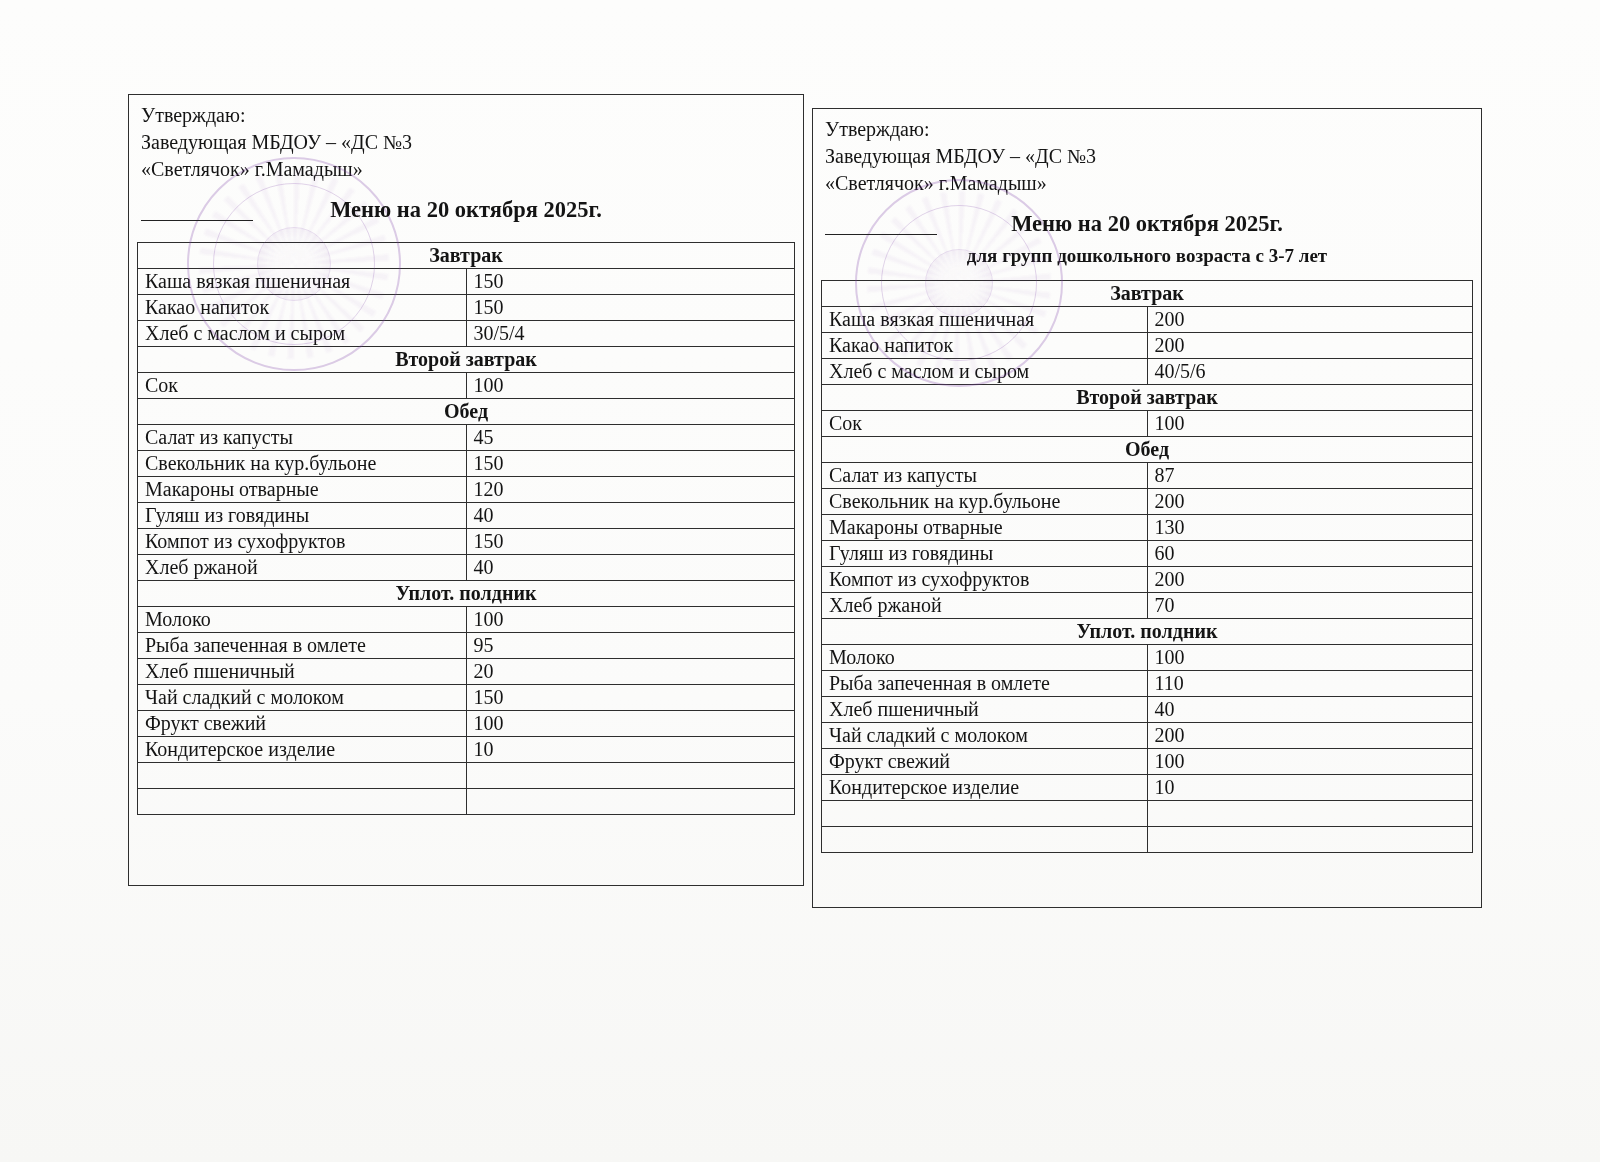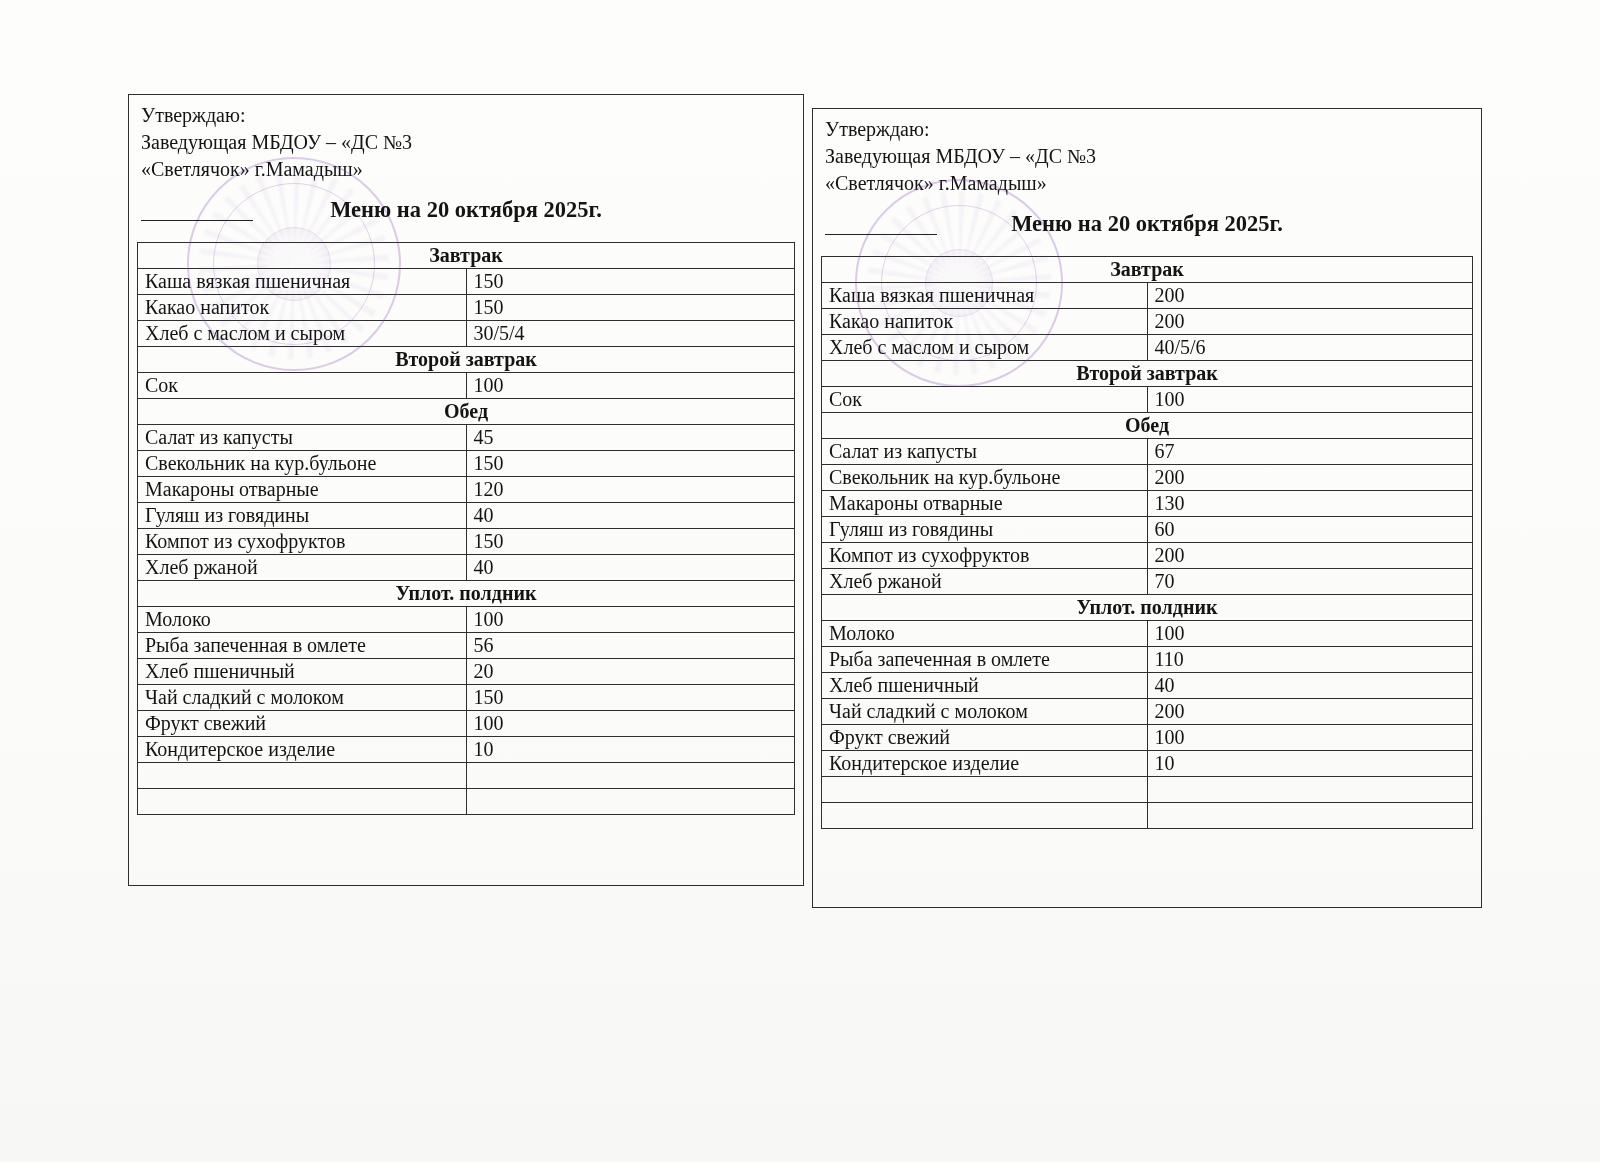--- a/index.html
+++ b/index.html
@@ -170,21 +170,21 @@
           </tr>
           <tr>
             <td colspan="2" class="section-cell">Уплот. полдник</td>
           </tr>
           <tr>
             <td class="dish">Молоко</td>
             <td class="portion">100</td>
           </tr>
           <tr>
             <td class="dish">Рыба запеченная в омлете</td>
-            <td class="portion">56</td>
+            <td class="portion">95</td>
           </tr>
           <tr>
             <td class="dish">Хлеб пшеничный</td>
             <td class="portion">20</td>
           </tr>
           <tr>
             <td class="dish">Чай сладкий с молоком</td>
             <td class="portion">150</td>
           </tr>
           <tr>
@@ -213,20 +213,21 @@
     </div>
     <div class="approval">
       <div>Утверждаю:</div>
       <div>Заведующая МБДОУ – «ДС №3</div>
       <div>«Светлячок» г.Мамадыш»</div>
     </div>
     <div class="title-row">
       <div class="sig-line"></div>
       <div class="menu-title">Меню на  20 октября  2025г.</div>
     </div>
+    <div class="menu-subtitle">для групп дошкольного возраста с 3-7 лет</div>
     <table class="menu-table">
       <tbody id="tbody-1">
           <tr>
             <td colspan="2" class="section-cell">Завтрак</td>
           </tr>
           <tr>
             <td class="dish">Каша вязкая пшеничная</td>
             <td class="portion">200</td>
           </tr>
           <tr>
@@ -242,21 +243,21 @@
           </tr>
           <tr>
             <td class="dish">Сок</td>
             <td class="portion">100</td>
           </tr>
           <tr>
             <td colspan="2" class="section-cell">Обед</td>
           </tr>
           <tr>
             <td class="dish">Салат из капусты</td>
-            <td class="portion">67</td>
+            <td class="portion">87</td>
           </tr>
           <tr>
             <td class="dish">Свекольник на кур.бульоне</td>
             <td class="portion">200</td>
           </tr>
           <tr>
             <td class="dish">Макароны отварные</td>
             <td class="portion">130</td>
           </tr>
           <tr>

